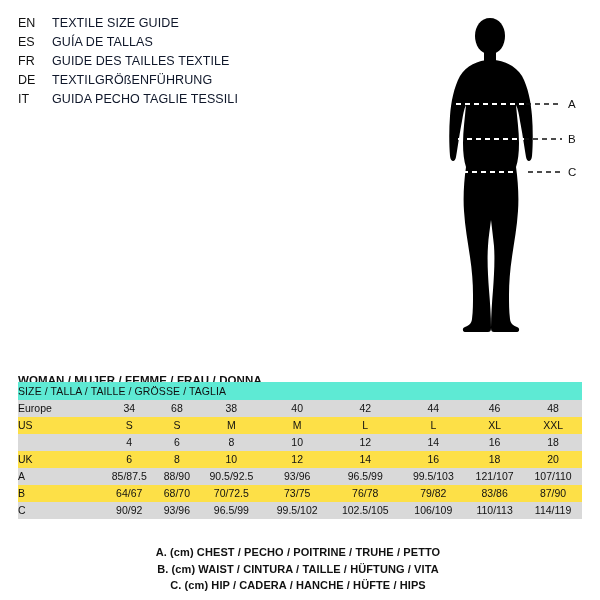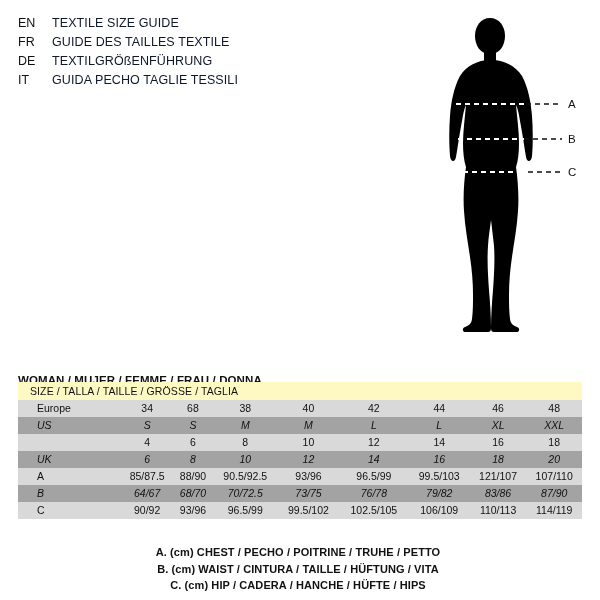--- a/index.html
+++ b/index.html
@@ -92,34 +92,34 @@
   table.size-table td {
     padding: 0;
     height: 17px;
     line-height: 17px;
     text-align: center;
     vertical-align: middle;
     white-space: nowrap;
   }
   table.size-table td.rowlabel {
     text-align: left;
-    padding-left: 19px;
+    padding-left: 0;
     width: 84px;
   }
   tr.head-row td {
-    background: #fef9c3;
+    background: #5eead4;
     font-weight: normal;
     text-align: left;
-    padding-left: 12px;
+    padding-left: 0;
     height: 16px;
     line-height: 18px;
     letter-spacing: 0.1px;
   }
   tr.shaded td { background: #d9d9d9; }
-  tr.plain td { background: #a3a3a3; font-style: italic; }
+  tr.plain td { background: #fde047; }
 
   
   .legend {
     position: absolute;
     left: 18px;
     top: 544px;
     width: 560px;
     text-align: center;
   }
   .legend div {
@@ -132,20 +132,24 @@
 </style>
 </head>
 <body>
 
 <div class="page">
 
   <div class="lang-block">
     <div class="lang-row">
       <span class="lang-code">EN</span>
       <span class="lang-title">TEXTILE SIZE GUIDE</span>
+    </div>
+    <div class="lang-row">
+      <span class="lang-code">ES</span>
+      <span class="lang-title">GUÍA DE TALLAS</span>
     </div>
     <div class="lang-row">
       <span class="lang-code">FR</span>
       <span class="lang-title">GUIDE DES TAILLES TEXTILE</span>
     </div>
     <div class="lang-row">
       <span class="lang-code">DE</span>
       <span class="lang-title">TEXTILGRÖßENFÜHRUNG</span>
     </div>
     <div class="lang-row">

